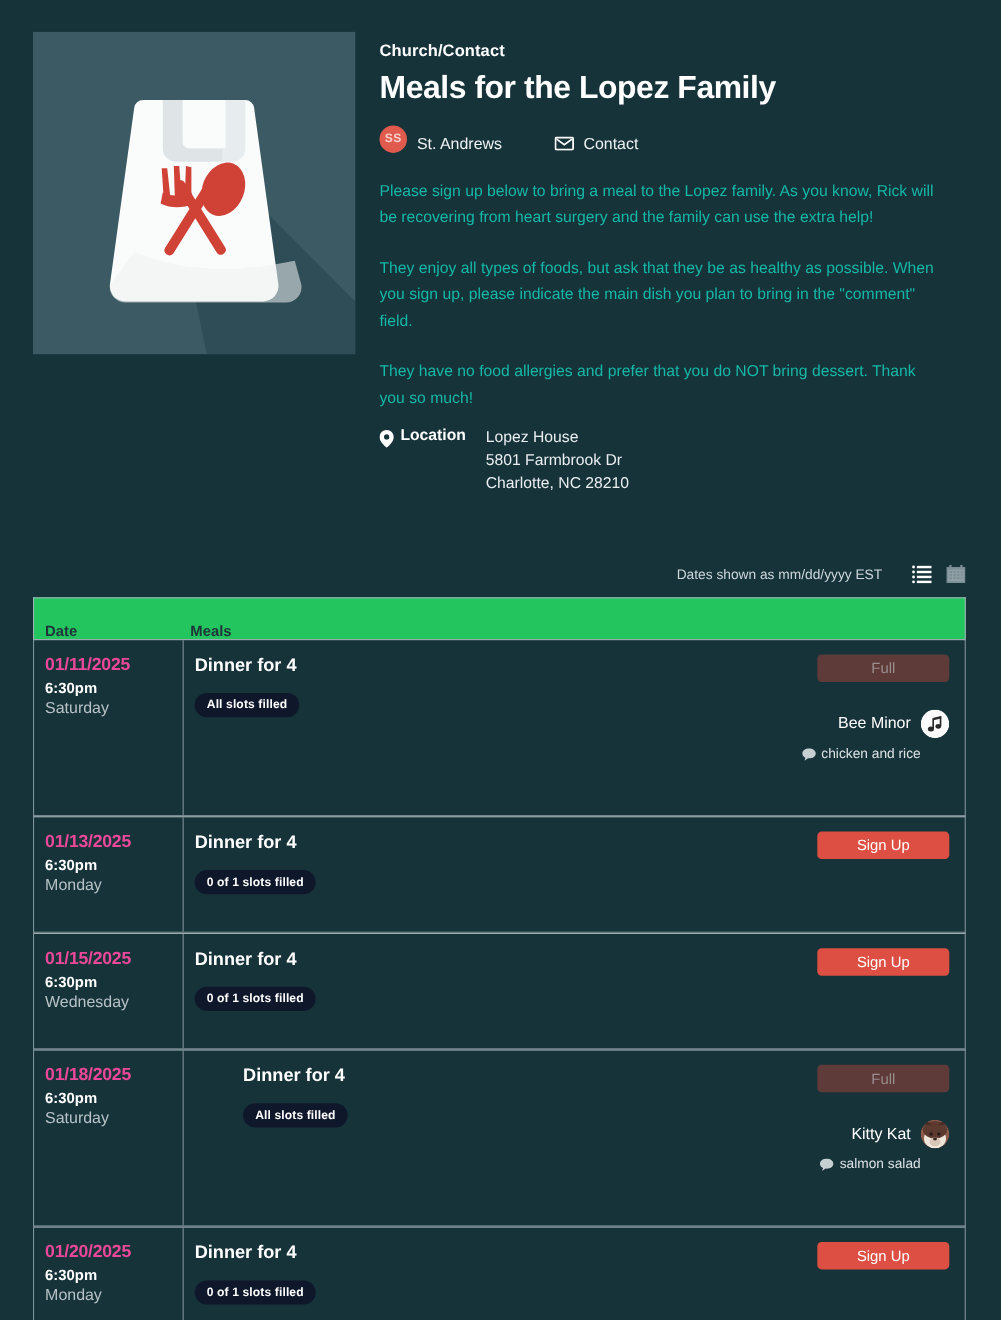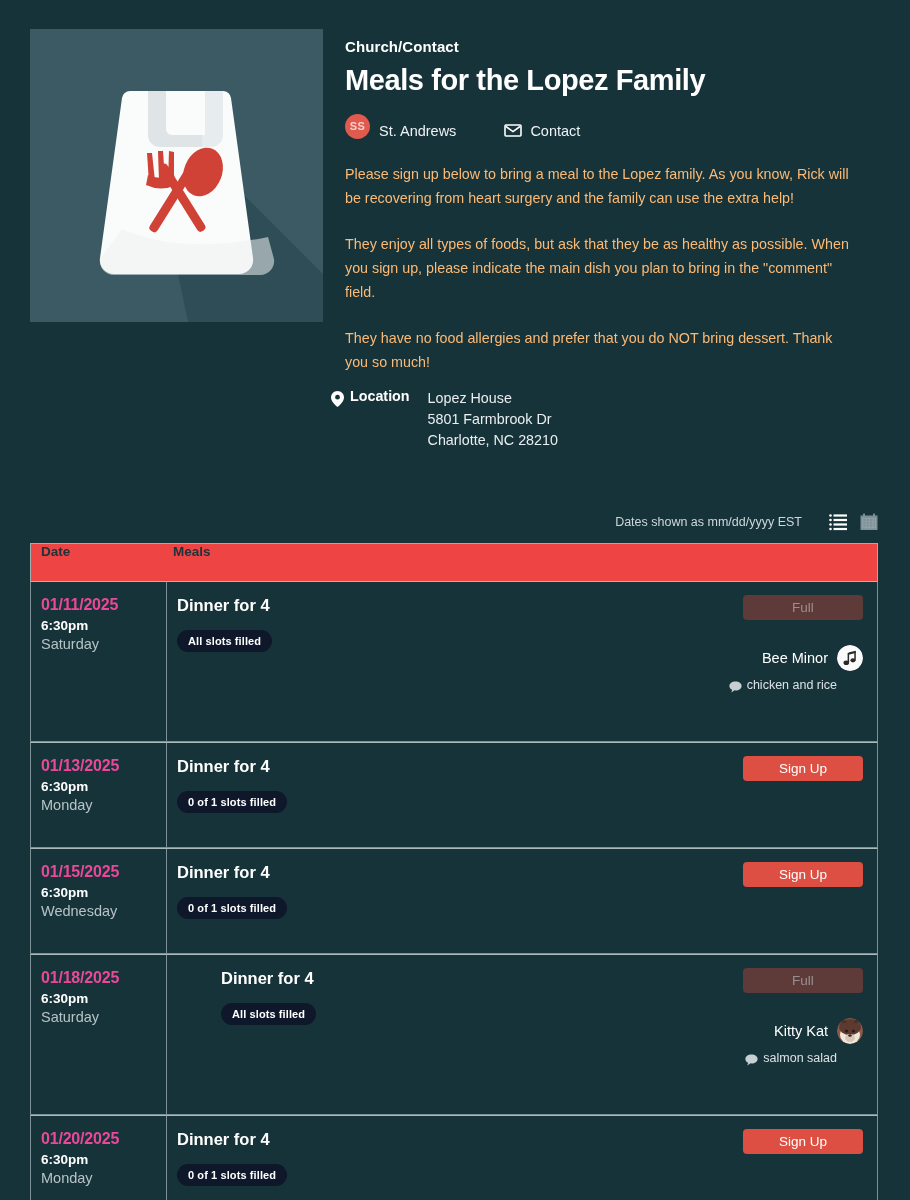--- a/index.html
+++ b/index.html
@@ -41,45 +41,45 @@
   }
   .org-name { font-size: 14.5px; color: #eef2f3; margin-left: 9px; }
   .contact { display: flex; align-items: center; margin-left: 48px; cursor: pointer; }
   .contact .env { width: 18px; height: 13px; position: relative; display:block; }
   .contact .env svg { display:block; }
   .contact-label { font-size: 14.5px; color: #eef2f3; margin-left: 8px; }
 
   .paras { position: absolute; left: 345px; top: 162px; width: 522px; }
   .paras p {
     margin: 0 14px 22px 0;
-    font-size: 14.3px; line-height: 24px; color: #fdba74;
-  }
-
-  
-  .loc { position: absolute; left: 331px; top: 388px; display: flex; }
+    font-size: 14.3px; line-height: 24px; color: #14b8a6;
+  }
+
+  
+  .loc { position: absolute; left: 345px; top: 388px; display: flex; }
   .loc-pin { width: 13px; margin-top: 3px; }
   .loc-label {
     font-size: 14.3px; font-weight: bold; color: #ffffff;
     margin-left: 6px; white-space: nowrap;
   }
   .loc-lines { margin-left: 18px; }
   .loc-lines div { font-size: 14.3px; line-height: 21px; color: #e9eef0; }
 
   
   .toolbar {
     position: absolute; right: 32px; top: 513px;
     display: flex; align-items: center;
   }
   .dates-note { font-size: 12.5px; color: #cdd7da; margin-right: 14px; }
   .vicon { width: 18px; height: 18px; margin-left: 13px; cursor: pointer; display:block; }
 
   
   .table { position: absolute; left: 30px; top: 543px; width: 848px; }
   .thead {
-    display: flex; background: #ef4444; height: 38px; align-items: flex-start;
+    display: flex; background: #22c55e; height: 38px; align-items: flex-end;
     border: 1px solid #9fb0b4; border-bottom: none;
   }
   .th { font-size: 13.5px; font-weight: bold; color: #20333a; }
   .th.date { width: 135px; padding-left: 10px; }
   .th.meals { padding-left: 7px; }
 
   .row {
     display: flex; position: relative;
     border: 1px solid #7e9196;
     border-top: 1px solid #a9b9bc;

